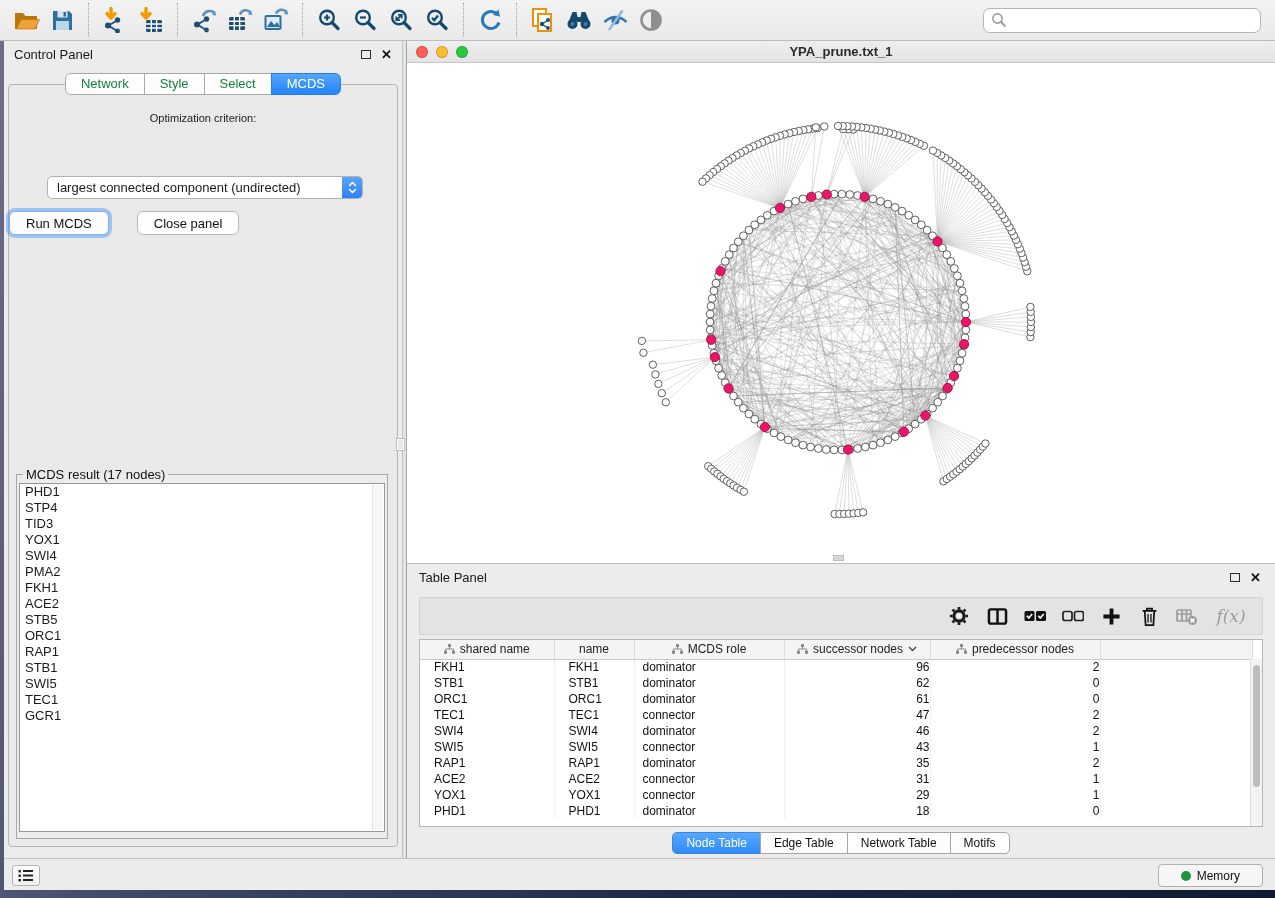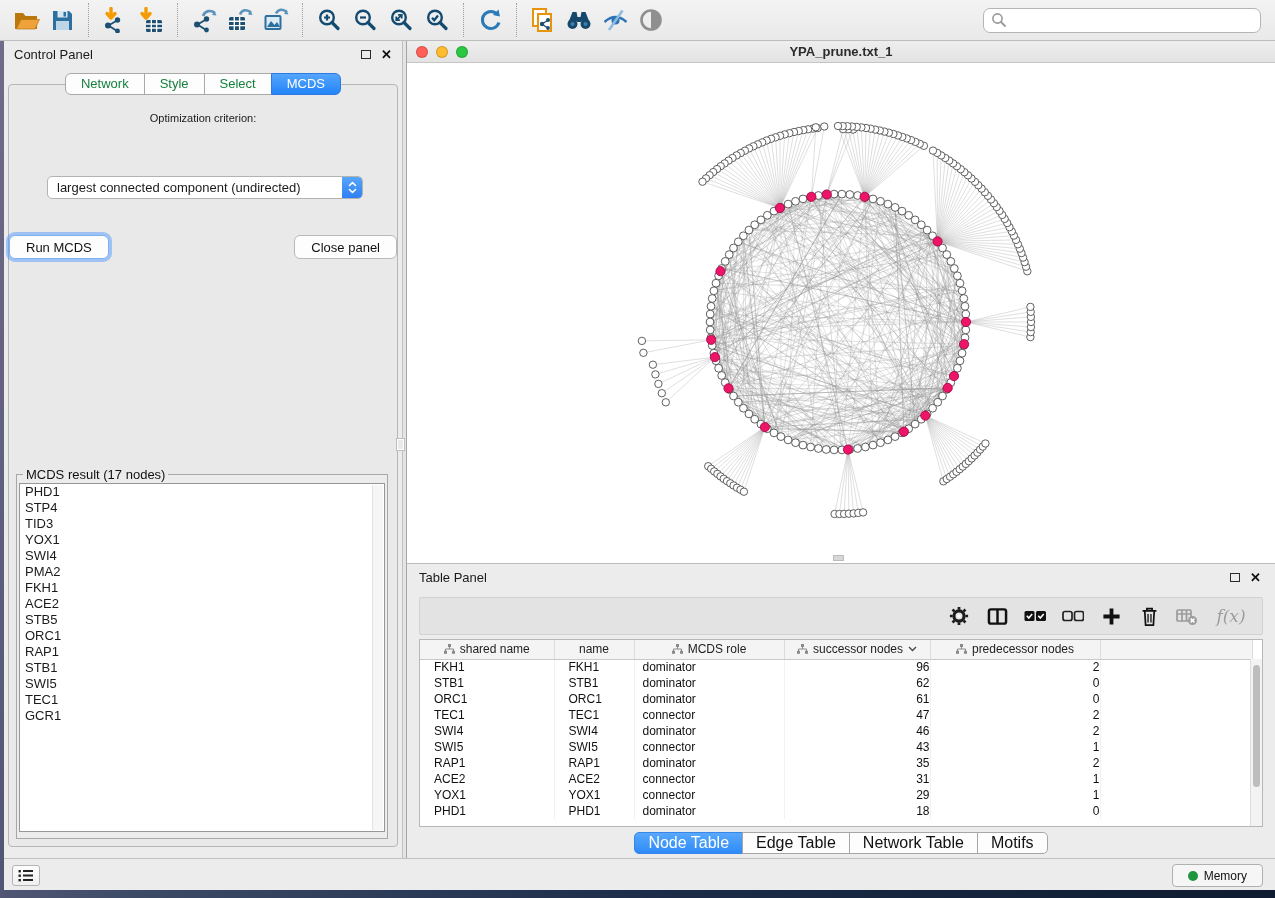--- a/index.html
+++ b/index.html
@@ -54,21 +54,21 @@
   .select {
     position:absolute; left:38px; top:91px; width:316px; height:23px;
     background:#fff; border:1px solid #b3b3b3; border-radius:5px;
     display:flex; align-items:center; overflow:hidden;
   }
   .select .val { flex:1; font-size:13px; padding-left:9px; white-space:nowrap; }
   .select .cap {
     width:20px; height:23px; background:linear-gradient(#5aa7f9,#2c7ef5);
     display:flex; align-items:center; justify-content:center; border-radius:0 4px 4px 0;
   }
-  .btn-row { position:absolute; left:0; top:126px; width:100%; display:flex; justify-content:space-between; gap:0;margin-top:24px; }
+  .btn-row { position:absolute; left:0; top:126px; width:100%; display:flex; justify-content:flex-start; gap:28px; }
   .mbtn {
     height:24px; padding:0 16px; font-size:13px; font-family:"Liberation Sans",sans-serif;
     background:#fdfdfd; border:1px solid #b9b9b9; border-radius:6px; color:#111;
   }
   .mbtn.focused { border-color:#7db2f2; box-shadow:0 0 0 3px rgba(72,145,255,0.45); }
 
   fieldset.mcds {
     position:absolute; left:12px; top:426px; width:372px; height:372px;
     border:1px solid #a8a8a8; background:#ececec; padding:1px 2px 2px 2px;
   }
@@ -120,39 +120,39 @@
     height:16px; font-size:12px; color:#111; border-right:1px solid #f2f2f2;
     white-space:nowrap; overflow:hidden; padding:0;
   }
   td.al { text-align:left; }
   td.ar { text-align:right; padding-right:14px; }
   .vscroll { position:absolute; right:0; top:19px; bottom:0; width:12px; background:#f3f3f3; border-left:1px solid #ddd; }
   .vthumb { position:absolute; left:2px; top:6px; width:7px; height:122px; background:#bdbdbd; border-radius:4px; }
 
   .tp-tabs { position:absolute; left:0; top:268px; width:100%; display:flex; justify-content:center; }
   .ttab {
-    height:22px; line-height:20px; padding:0 13px; font-size:16px; background:#fdfdfd;
+    height:22px; line-height:20px; padding:0 13px; font-size:12px; background:#fdfdfd;
     border:1px solid #a6a6a6; margin-left:-1px; color:#111;
   }
   .ttab:first-child { border-radius:5px 0 0 5px; margin-left:0; }
   .ttab:last-child { border-radius:0 5px 5px 0; }
   .ttab.sel { background:linear-gradient(#58a8fc,#2e8bf7); color:#fff; border-color:#3a86e8; }
 
   
   .status-bar {
     position:absolute; left:4px; top:858px; width:1271px; height:32px;
     background:#ececec; border-top:1px solid #c2c2c2;
   }
   .list-btn {
     position:absolute; left:8px; top:6px; width:28px; height:21px;
     background:linear-gradient(#fdfdfd,#f0f0f0); border:1px solid #b4b4b4; border-radius:3px;
     display:flex; align-items:center; justify-content:center; padding:0;
   }
   .mem-btn {
-    position:absolute; right:12px; top:5px; height:23px; padding:0 15px;
+    position:absolute; right:12px; top:5px; height:23px; padding:0 22px;
     background:#f6f6f6; border:1px solid #b0b0b0; border-radius:4px;
     display:flex; align-items:center; gap:6px; font-size:12px; color:#111;
   }
   .mem-dot { width:10px; height:10px; border-radius:50%; background:#1e9640; }
 </style>
 </head>
 <body>
 
 <div id="stage">
 

